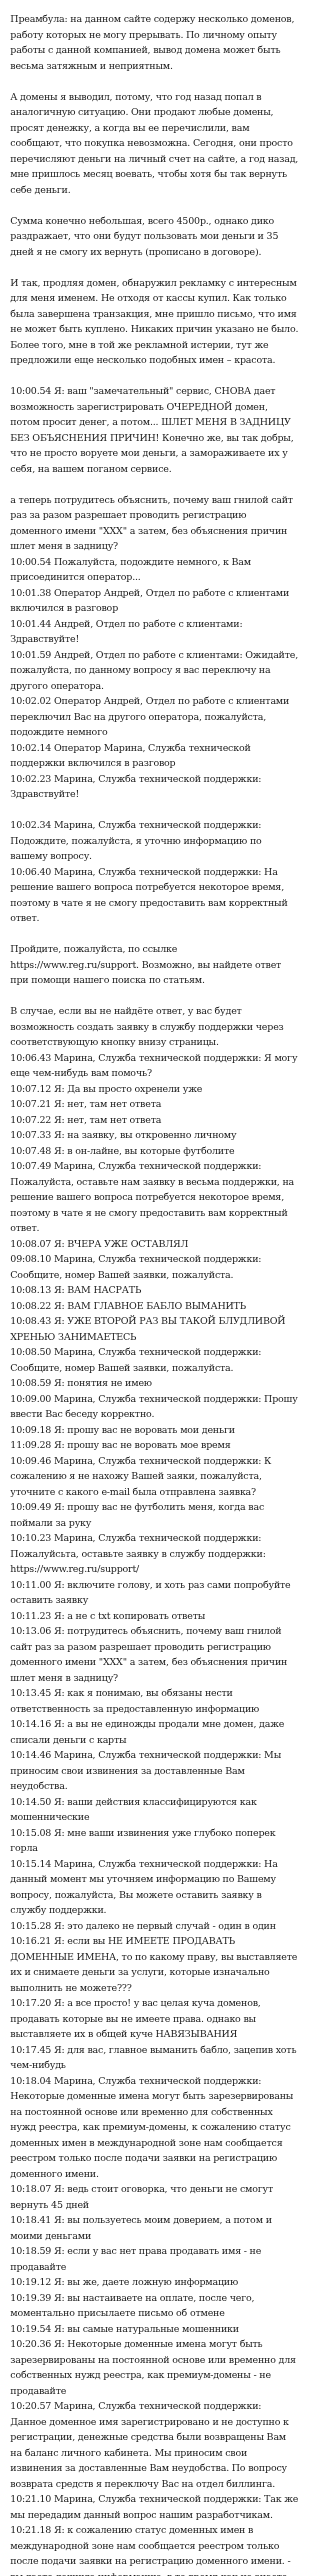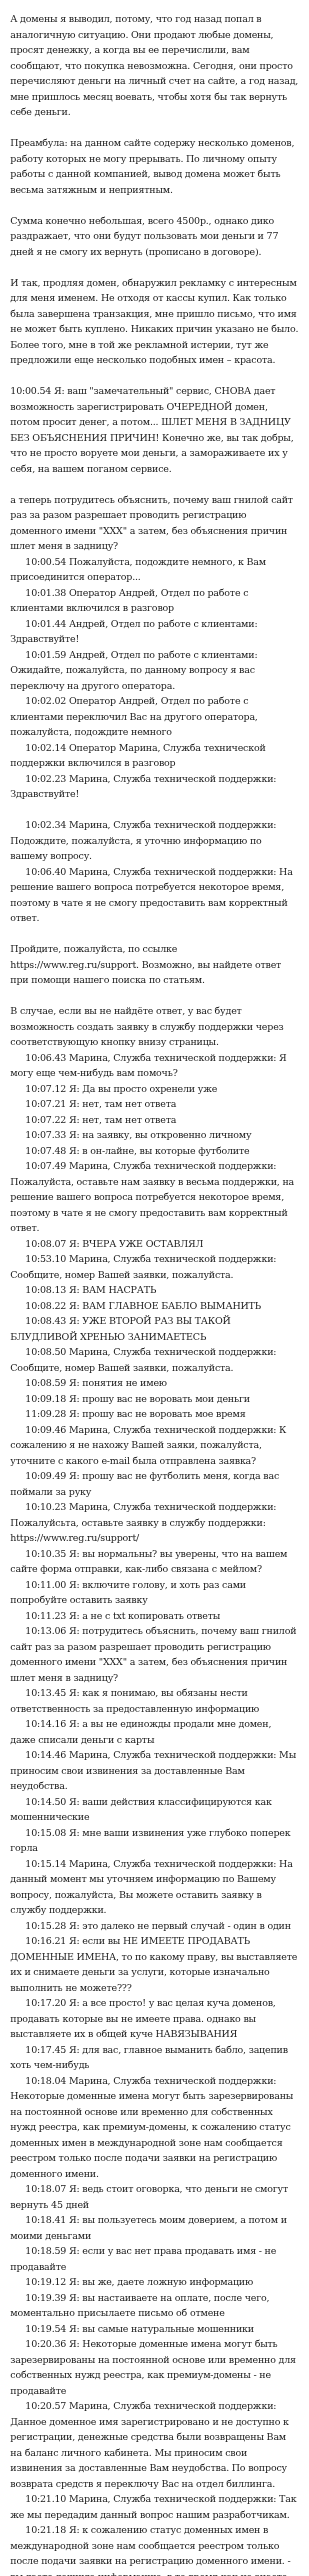--- a/index.html
+++ b/index.html
@@ -10,31 +10,31 @@
       padding: 11.3px 10.3px 0 10.3px;
       font-family: "DejaVu Serif", "Liberation Serif", serif;
       font-size: 9.5px;
       line-height: 15.5px;
       color: #1a1a1a;
       letter-spacing: -0.2px;
     }
     .para { margin: 0 0 15.5px 0; white-space: pre-wrap; }
     .chat { margin: 0; }
     .msg { margin: 0; white-space: pre-wrap; }
-    .msg .ts { margin-left: 15px; }
+    .msg .ts { margin-left: 0; }
     .gap { height: 15.5px; }
   </style>
 </head>
 <body>
 
 <div class="post">
   <div id="preamble">
+    <p class="para">Преамбула: на данном сайте содержу несколько доменов, работу которых не могу прерывать. По личному опыту работы с данной компанией, вывод домена может быть весьма затяжным и неприятным.</p>
     <p class="para">А домены я выводил, потому, что год назад попал в аналогичную ситуацию. Они продают любые домены, просят денежку, а когда вы ее перечислили, вам сообщают, что покупка невозможна. Сегодня, они просто перечисляют деньги на личный счет на сайте, а год назад, мне пришлось месяц воевать, чтобы хотя бы так вернуть себе деньги.</p>
-    <p class="para">Преамбула: на данном сайте содержу несколько доменов, работу которых не могу прерывать. По личному опыту работы с данной компанией, вывод домена может быть весьма затяжным и неприятным.</p>
-    <p class="para">Сумма конечно небольшая, всего 4500р., однако дико раздражает, что они будут пользовать мои деньги и 77 дней я не смогу их вернуть (прописано в договоре).</p>
+    <p class="para">Сумма конечно небольшая, всего 4500р., однако дико раздражает, что они будут пользовать мои деньги и 35 дней я не смогу их вернуть (прописано в договоре).</p>
     <p class="para">И так, продляя домен, обнаружил рекламку с интересным для меня именем. Не отходя от кассы купил. Как только была завершена транзакция, мне пришло письмо, что имя не может быть куплено. Никаких причин указано не было. Более того, мне в той же рекламной истерии, тут же предложили еще несколько подобных имен – красота.</p>
     <p class="para">10:00.54 Я: ваш "замечательный" сервис, СНОВА дает возможность зарегистрировать ОЧЕРЕДНОЙ домен, потом просит денег, а потом... ШЛЕТ МЕНЯ В ЗАДНИЦУ БЕЗ ОБЪЯСНЕНИЯ ПРИЧИН! Конечно же, вы так добры, что не просто воруете мои деньги, а замораживаете их у себя, на вашем поганом сервисе.</p>
   </div>
   <div id="chat" class="chat">
       <div class="msg"><span>а теперь потрудитесь объяснить, почему ваш гнилой сайт раз за разом разрешает проводить регистрацию доменного имени "XXX" а затем, без объяснения причин шлет меня в задницу?</span></div>
       <div class="msg"><span class="ts">10:00.54</span> <span>Пожалуйста, подождите немного, к Вам присоединится оператор...</span></div>
       <div class="msg"><span class="ts">10:01.38</span> <span>Оператор Андрей, Отдел по работе с клиентами включился в разговор</span></div>
       <div class="msg"><span class="ts">10:01.44</span> <span>Андрей, Отдел по работе с клиентами: Здравствуйте!</span></div>
       <div class="msg"><span class="ts">10:01.59</span> <span>Андрей, Отдел по работе с клиентами: Ожидайте, пожалуйста, по данному вопросу я вас переключу на другого оператора.</span></div>
       <div class="msg"><span class="ts">10:02.02</span> <span>Оператор Андрей, Отдел по работе с клиентами переключил Вас на другого оператора, пожалуйста, подождите немного</span></div>
@@ -48,32 +48,32 @@
 
 В случае, если вы не найдёте ответ, у вас будет возможность создать заявку в службу поддержки через соответствующую кнопку внизу страницы.</span></div>
       <div class="msg"><span class="ts">10:06.43</span> <span>Марина, Служба технической поддержки: Я могу еще чем-нибудь вам помочь?</span></div>
       <div class="msg"><span class="ts">10:07.12</span> <span>Я: Да вы просто охренели уже</span></div>
       <div class="msg"><span class="ts">10:07.21</span> <span>Я: нет, там нет ответа</span></div>
       <div class="msg"><span class="ts">10:07.22</span> <span>Я: нет, там нет ответа</span></div>
       <div class="msg"><span class="ts">10:07.33</span> <span>Я: на заявку, вы откровенно личному</span></div>
       <div class="msg"><span class="ts">10:07.48</span> <span>Я: в он-лайне, вы которые футболите</span></div>
       <div class="msg"><span class="ts">10:07.49</span> <span>Марина, Служба технической поддержки: Пожалуйста, оставьте нам заявку в весьма поддержки, на решение вашего вопроса потребуется некоторое время, поэтому в чате я не смогу предоставить вам корректный ответ.</span></div>
       <div class="msg"><span class="ts">10:08.07</span> <span>Я: ВЧЕРА УЖЕ ОСТАВЛЯЛ</span></div>
-      <div class="msg"><span class="ts">10:53.10</span> <span>Марина, Служба технической поддержки: Сообщите, номер Вашей заявки, пожалуйста.</span></div>
+      <div class="msg"><span class="ts">09:08.10</span> <span>Марина, Служба технической поддержки: Сообщите, номер Вашей заявки, пожалуйста.</span></div>
       <div class="msg"><span class="ts">10:08.13</span> <span>Я: ВАМ НАСРАТЬ</span></div>
       <div class="msg"><span class="ts">10:08.22</span> <span>Я: ВАМ ГЛАВНОЕ БАБЛО ВЫМАНИТЬ</span></div>
       <div class="msg"><span class="ts">10:08.43</span> <span>Я: УЖЕ ВТОРОЙ РАЗ ВЫ ТАКОЙ БЛУДЛИВОЙ ХРЕНЬЮ ЗАНИМАЕТЕСЬ</span></div>
       <div class="msg"><span class="ts">10:08.50</span> <span>Марина, Служба технической поддержки: Сообщите, номер Вашей заявки, пожалуйста.</span></div>
       <div class="msg"><span class="ts">10:08.59</span> <span>Я: понятия не имею</span></div>
+      <div class="msg"><span class="ts">10:09.00</span> <span>Марина, Служба технической поддержки: Прошу ввести Вас беседу корректно.</span></div>
       <div class="msg"><span class="ts">10:09.18</span> <span>Я: прошу вас не воровать мои деньги</span></div>
       <div class="msg"><span class="ts">11:09.28</span> <span>Я: прошу вас не воровать мое время</span></div>
       <div class="msg"><span class="ts">10:09.46</span> <span>Марина, Служба технической поддержки: К сожалению я не нахожу Вашей заяки, пожалуйста, уточните с какого e-mail была отправлена заявка?</span></div>
       <div class="msg"><span class="ts">10:09.49</span> <span>Я: прошу вас не футболить меня, когда вас поймали за руку</span></div>
       <div class="msg"><span class="ts">10:10.23</span> <span>Марина, Служба технической поддержки: Пожалуйсьта, оставьте заявку в службу поддержки: https://www.reg.ru/support/</span></div>
-      <div class="msg"><span class="ts">10:10.35</span> <span>Я: вы нормальны? вы уверены, что на вашем сайте форма отправки, как-либо связана с мейлом?</span></div>
       <div class="msg"><span class="ts">10:11.00</span> <span>Я: включите голову, и хоть раз сами попробуйте оставить заявку</span></div>
       <div class="msg"><span class="ts">10:11.23</span> <span>Я: а не с txt копировать ответы</span></div>
       <div class="msg"><span class="ts">10:13.06</span> <span>Я: потрудитесь объяснить, почему ваш гнилой сайт раз за разом разрешает проводить регистрацию доменного имени "XXX" а затем, без объяснения причин шлет меня в задницу?</span></div>
       <div class="msg"><span class="ts">10:13.45</span> <span>Я: как я понимаю, вы обязаны нести ответственность за предоставленную информацию</span></div>
       <div class="msg"><span class="ts">10:14.16</span> <span>Я: а вы не единожды продали мне домен, даже списали деньги с карты</span></div>
       <div class="msg"><span class="ts">10:14.46</span> <span>Марина, Служба технической поддержки: Мы приносим свои извинения за доставленные Вам неудобства.</span></div>
       <div class="msg"><span class="ts">10:14.50</span> <span>Я: ваши действия классифицируются как мошеннические</span></div>
       <div class="msg"><span class="ts">10:15.08</span> <span>Я: мне ваши извинения уже глубоко поперек горла</span></div>
       <div class="msg"><span class="ts">10:15.14</span> <span>Марина, Служба технической поддержки: На данный момент мы уточняем информацию по Вашему вопросу, пожалуйста, Вы можете оставить заявку в службу поддержки.</span></div>
       <div class="msg"><span class="ts">10:15.28</span> <span>Я: это далеко не первый случай - один в один</span></div>

